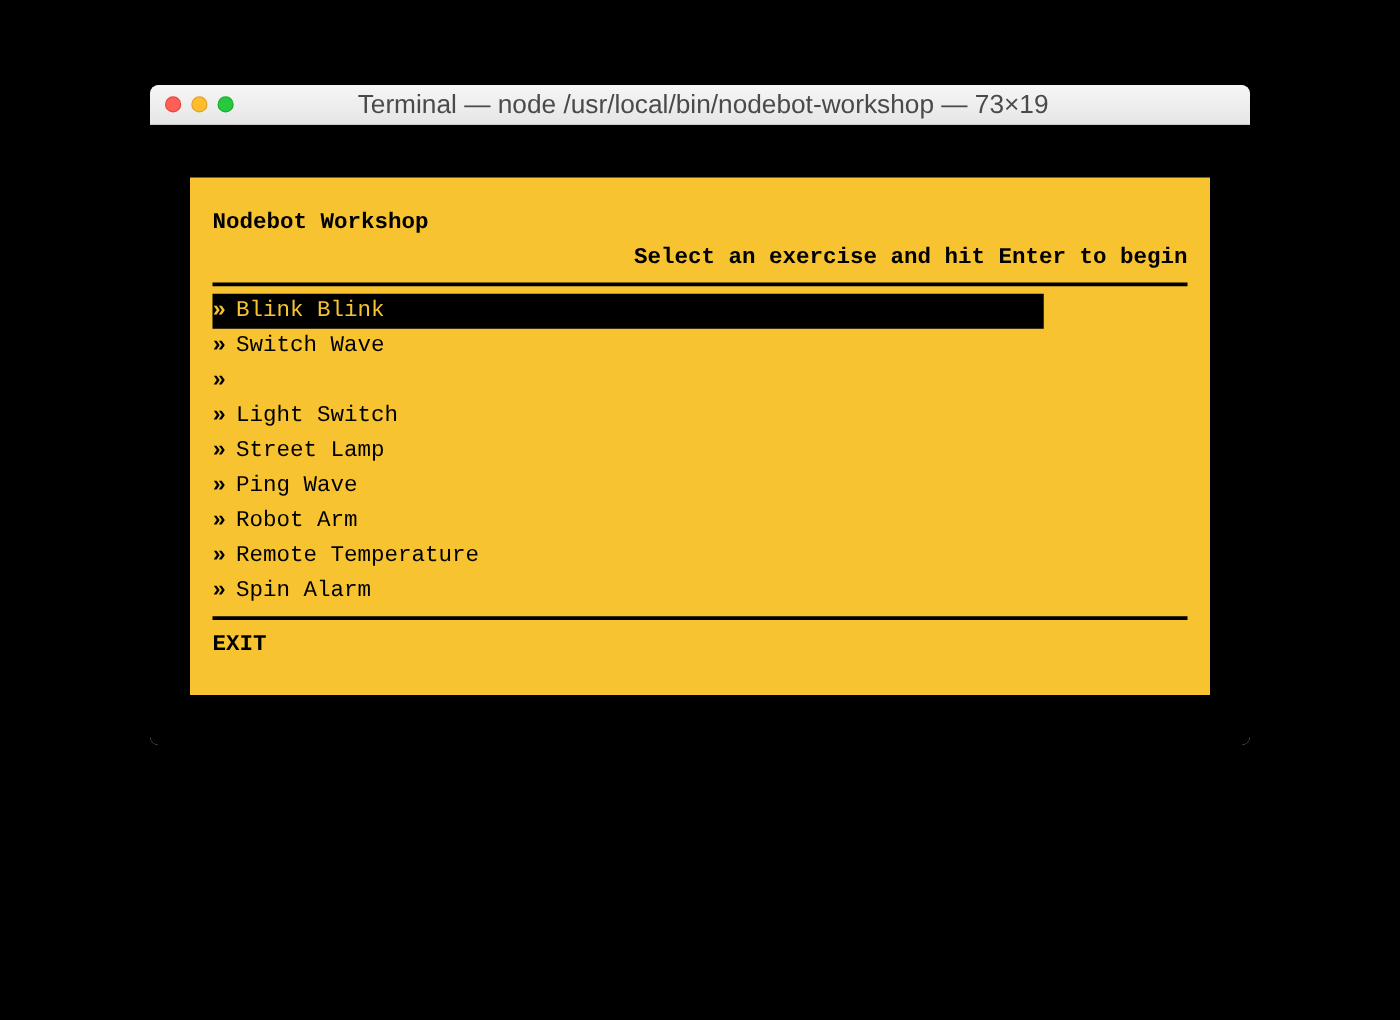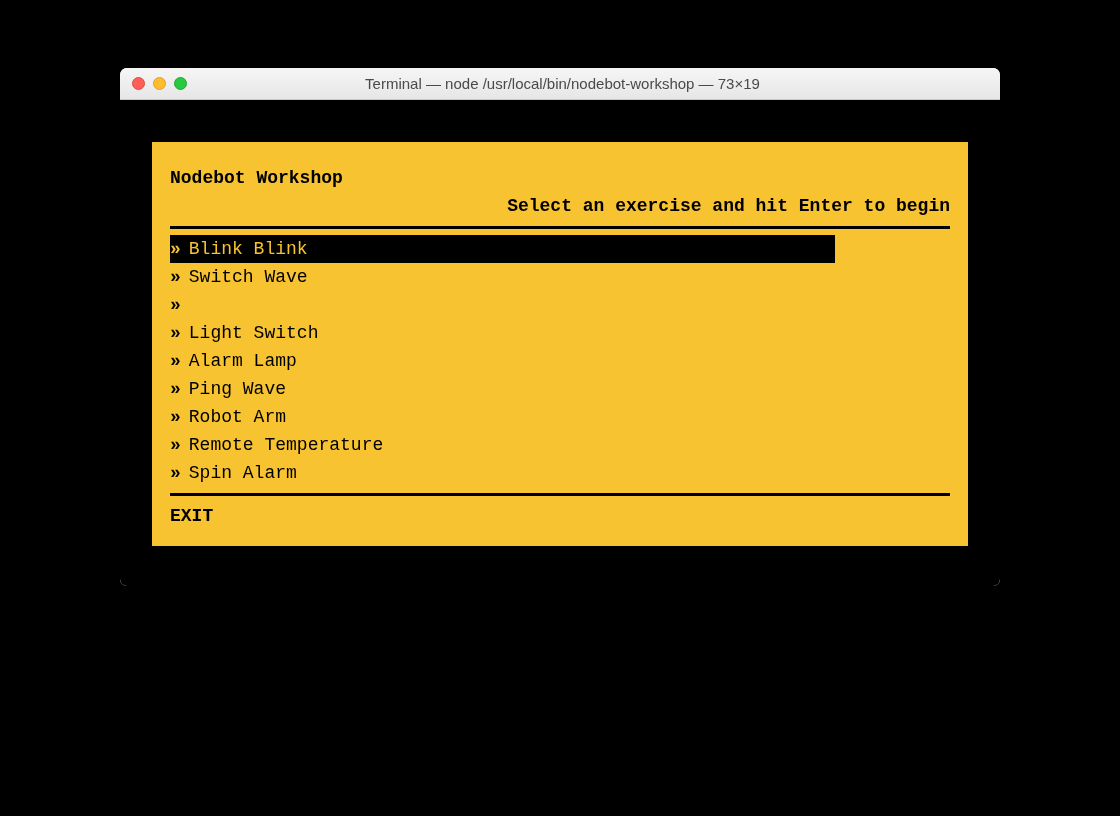--- a/index.html
+++ b/index.html
@@ -42,34 +42,34 @@
       height: 13px;
       border-radius: 50%;
     }
     .tl-close { background: #ff5f57; border: 0.5px solid #e1483f; }
     .tl-min   { background: #ffbd2e; border: 0.5px solid #e0a128; }
     .tl-max   { background: #28c940; border: 0.5px solid #1dab2e; }
     .title-text {
       flex: 1;
       text-align: center;
       font-family: -apple-system, "Helvetica Neue", Arial, sans-serif;
-      font-size: 15px;
+      font-size: 21px;
       color: #4a4a4a;
       margin-left: 6px;
       margin-right: 56px;
       white-space: nowrap;
       overflow: hidden;
     }
     .term-body {
       background: #000000;
       padding: 42px 32px 40px 32px;
     }
     .screen {
       background: #f7c331;
-      padding: 22px 18px 16px 18px;
+      padding: 22px 18px 26px 18px;
       font-size: 18px;
       line-height: 28px;
       color: #000000;
     }
     .heading {
       font-weight: bold;
     }
     .subtitle {
       font-weight: bold;
       text-align: right;
@@ -131,21 +131,21 @@
         </li>
         <li>
           <span class="bullet">»</span>
         </li>
         <li>
           <span class="bullet">»</span>
           <span>Light Switch</span>
         </li>
         <li>
           <span class="bullet">»</span>
-          <span>Alarm Lamp</span>
+          <span>Street Lamp</span>
         </li>
         <li>
           <span class="bullet">»</span>
           <span>Ping Wave</span>
         </li>
         <li>
           <span class="bullet">»</span>
           <span>Robot Arm</span>
         </li>
         <li>

